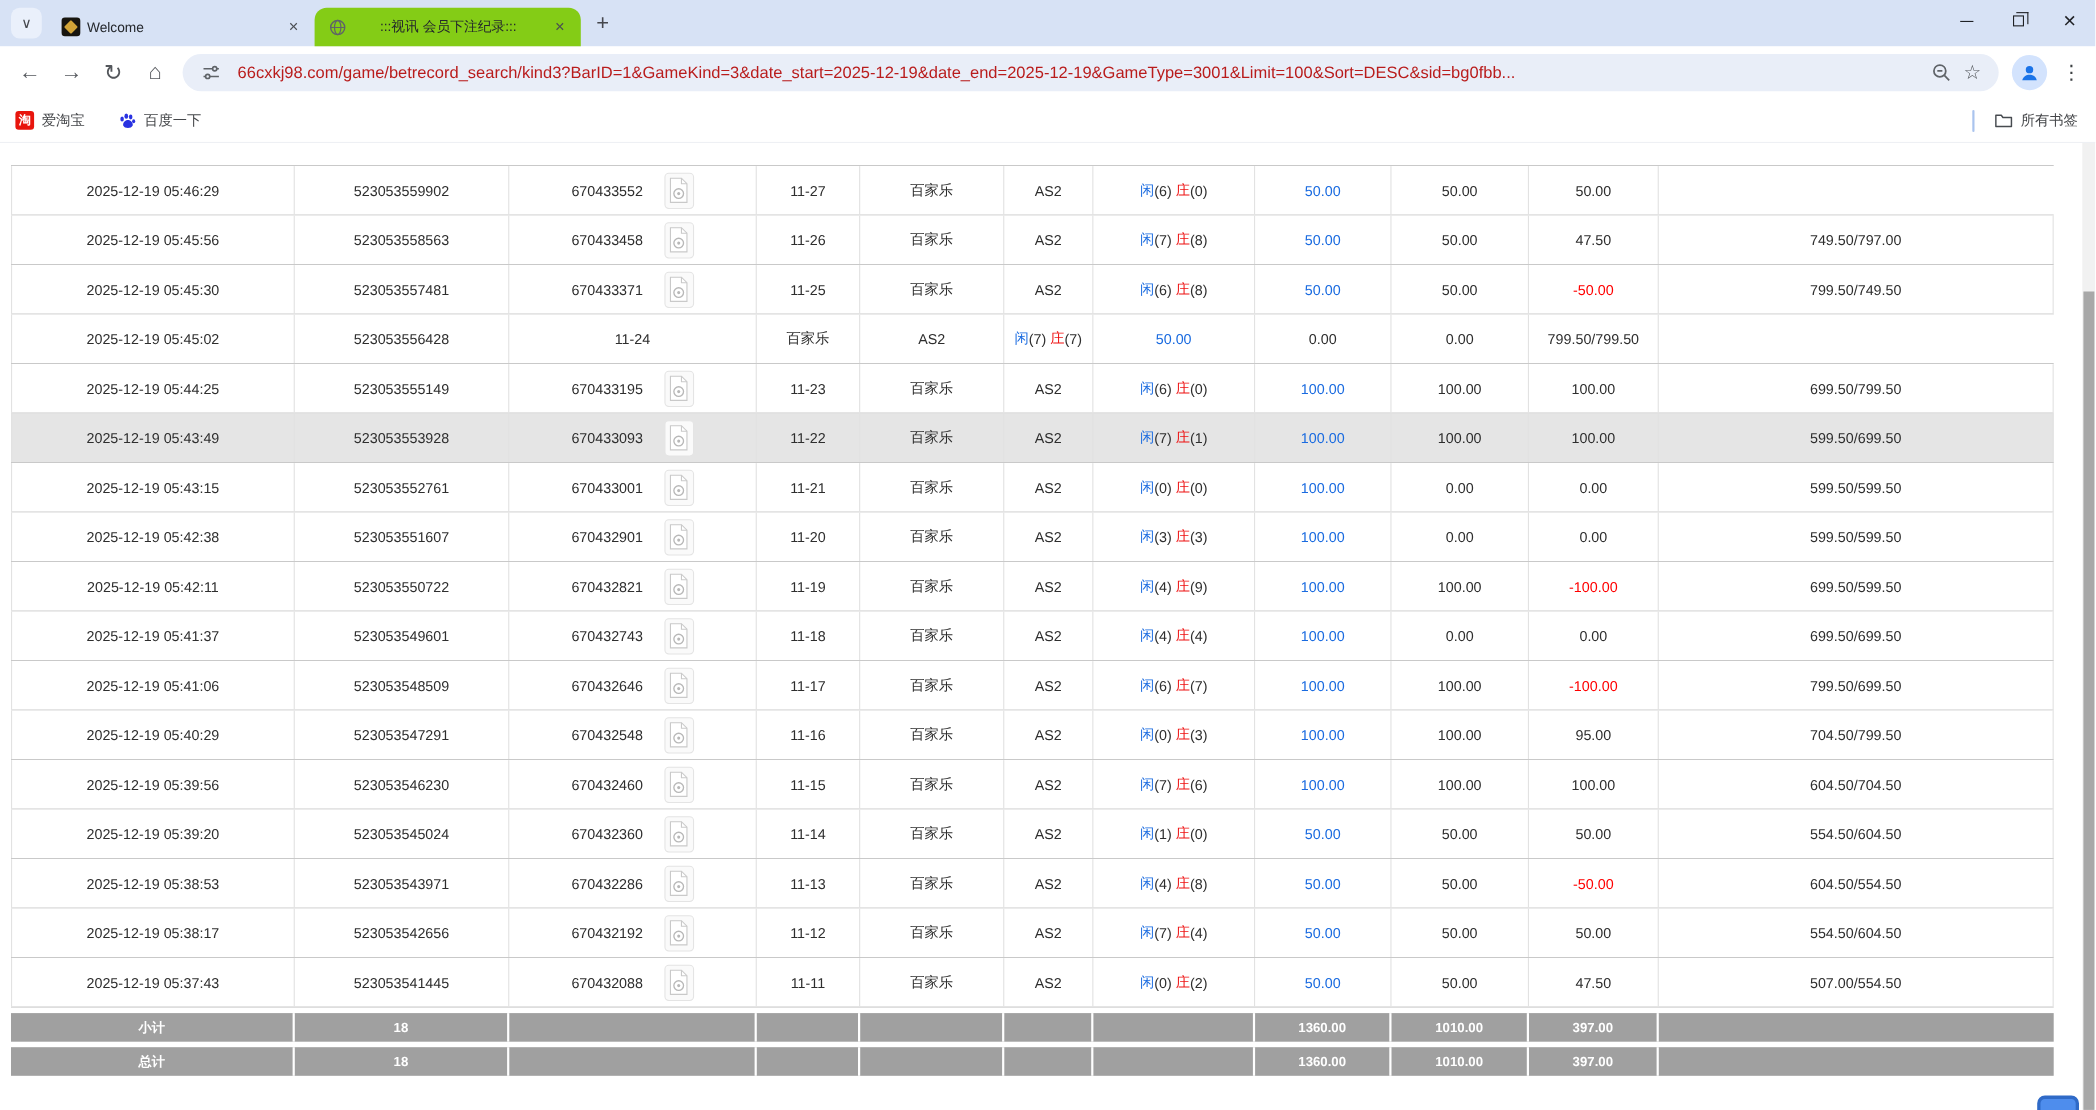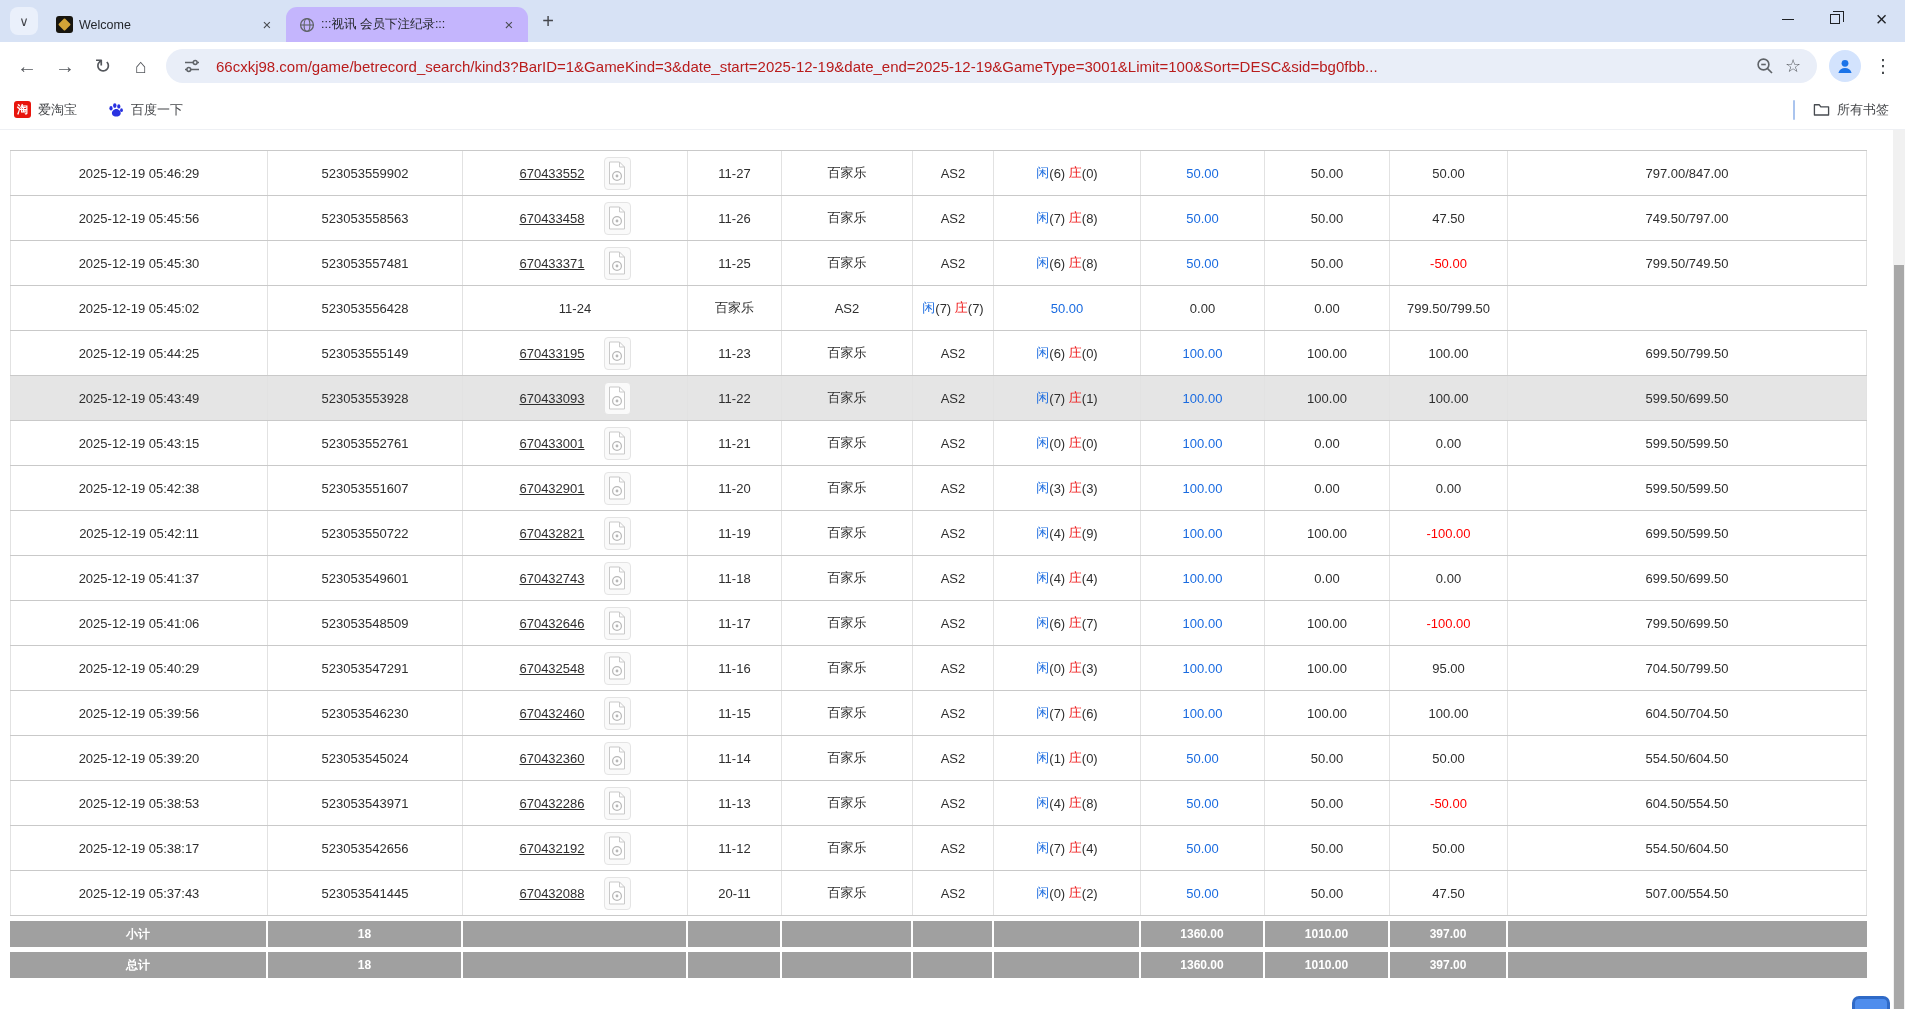--- a/index.html
+++ b/index.html
@@ -5,21 +5,21 @@
   * { box-sizing: border-box; margin: 0; padding: 0; }
   html,body { width:1905px; height:1009px; overflow:hidden; background:#fff;
     font-family:"Liberation Sans","DejaVu Sans",sans-serif; }
 
   
   .tabstrip { height:42px; background:#d7e2f5; display:flex; align-items:flex-end; position:relative; }
   .tab-search { width:28px; height:28px; margin:0 6px 7px 10px; border-radius:8px; background:#eaf0fb;
     display:flex; align-items:center; justify-content:center; color:#45474d; font-size:13px; }
   .tab { height:35px; display:flex; align-items:center; padding:0 10px 0 12px; border-radius:11px 11px 0 0;
     width:242px; font-size:12.5px; color:#24272c; }
-  .tab.active { background:#c4b5fd; }
+  .tab.active { background:#84cc16;text-align:center; }
   .tab-title { flex:1; white-space:nowrap; overflow:hidden; text-overflow:ellipsis; margin:0 6px; }
   .tab-close { width:18px; height:18px; border-radius:50%; display:flex; align-items:center; justify-content:center;
     font-size:15px; color:#4a4d52; }
   .favicon { width:17px; height:17px; display:flex; align-items:center; justify-content:center; flex:none; }
   .fav-welcome { background:#17150f; border-radius:3px; position:relative; }
   .fav-welcome .gem { width:9px; height:9px; background:#d2a437; transform:rotate(45deg); border-radius:1px; }
   .newtab { width:28px; height:28px; margin:0 0 7px 6px; display:flex; align-items:center; justify-content:center;
     font-size:20px; color:#45474d; border-radius:50%; }
   .wincontrols { position:absolute; right:0; top:0; height:42px; display:flex; }
   .wc { width:47px; height:38px; display:flex; align-items:center; justify-content:center; color:#1f2125; }
@@ -55,21 +55,21 @@
 
   
   .content { position:relative; height:879px; background:#fff; overflow:hidden; }
   .bet-table { margin:20px 0 0 10px; width:1857px; border-top:1px solid #c9c9c9; }
   .trow { display:grid; grid-template-columns:258px 195px 225px 94px 131px 81px 147px 124px 125px 118px 359px;
     height:45px; border-bottom:1px solid #c9c9c9; font-size:13px; color:#2e2e2e; background:#fff; }
   .trow.hl { background:#e5e5e5; }
   .td { display:flex; align-items:center; justify-content:center; border-right:1px solid #e2e2e2;
     overflow:hidden; white-space:nowrap; }
   .td:first-child { border-left:1px solid #e2e2e2; }
-  .c-round { gap:19px;text-decoration:underline; }
+  .c-round { gap:19px; }
   .vicon { width:27px; height:33px; border:1px solid #e4e4e4; background:#fafafa; border-radius:4px;
     display:flex; align-items:center; justify-content:center; }
   .p-label { color:#1a6be0; }
   .b-label { color:#ee1111; }
   .bet-amt { color:#1a6be0; }
   .neg { color:#ff0000; }
 
   .summary-row { display:grid; grid-template-columns:258px 195px 225px 94px 131px 81px 147px 124px 125px 118px 359px;
     height:26px; background:#a0a0a0; margin-top:5px; font-size:12px; color:#fff; font-weight:bold; }
   .std { display:flex; align-items:center; justify-content:center; border-right:2px solid #fff; }
@@ -221,21 +221,20 @@
                 </svg>
               </span>
             </div>
     <div class="td">11-27</div>
     <div class="td">百家乐</div>
     <div class="td">AS2</div>
     <div class="td"><span class="p-label">闲</span>(6)&nbsp;<span class="b-label">庄</span>(0)</div>
     <div class="td bet-amt">50.00</div>
     <div class="td">50.00</div>
     <div class="td">50.00</div>
-    <div class="td">797.00/847.00</div>
   </div>
   <div class="trow">
     <div class="td">2025-12-19 05:45:56</div>
     <div class="td">523053558563</div>
     <div class="td c-round">
               <span>670433458</span>
               <span class="vicon">
   <svg width="18" height="24" viewBox="0 0 18 24">
                   <path d="M1.5 1h10l5 5v17h-15z" fill="#fff" stroke="#c9c9c9"></path>
                   <path d="M11.5 1v5h5" fill="none" stroke="#c9c9c9"></path>
@@ -571,21 +570,21 @@
               <span>670432088</span>
               <span class="vicon">
   <svg width="18" height="24" viewBox="0 0 18 24">
                   <path d="M1.5 1h10l5 5v17h-15z" fill="#fff" stroke="#c9c9c9"></path>
                   <path d="M11.5 1v5h5" fill="none" stroke="#c9c9c9"></path>
                   <circle cx="9" cy="15" r="4.4" fill="none" stroke="#b8b8b8" stroke-width="1.2"></circle>
                   <circle cx="9" cy="15" r="1.4" fill="#b8b8b8"></circle>
                 </svg>
               </span>
             </div>
-    <div class="td">20-11</div>
+    <div class="td">11-11</div>
     <div class="td">百家乐</div>
     <div class="td">AS2</div>
     <div class="td"><span class="p-label">闲</span>(0)&nbsp;<span class="b-label">庄</span>(2)</div>
     <div class="td bet-amt">50.00</div>
     <div class="td">50.00</div>
     <div class="td">47.50</div>
     <div class="td">507.00/554.50</div>
   </div>
         </div>
       <div id="summary">

